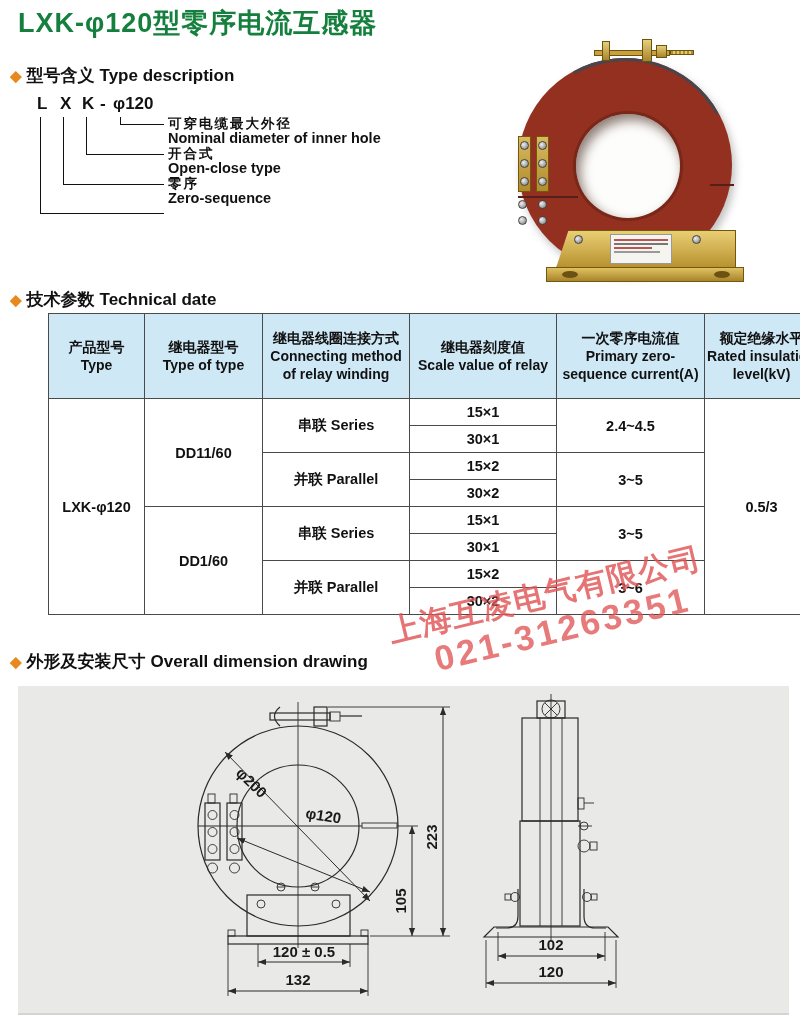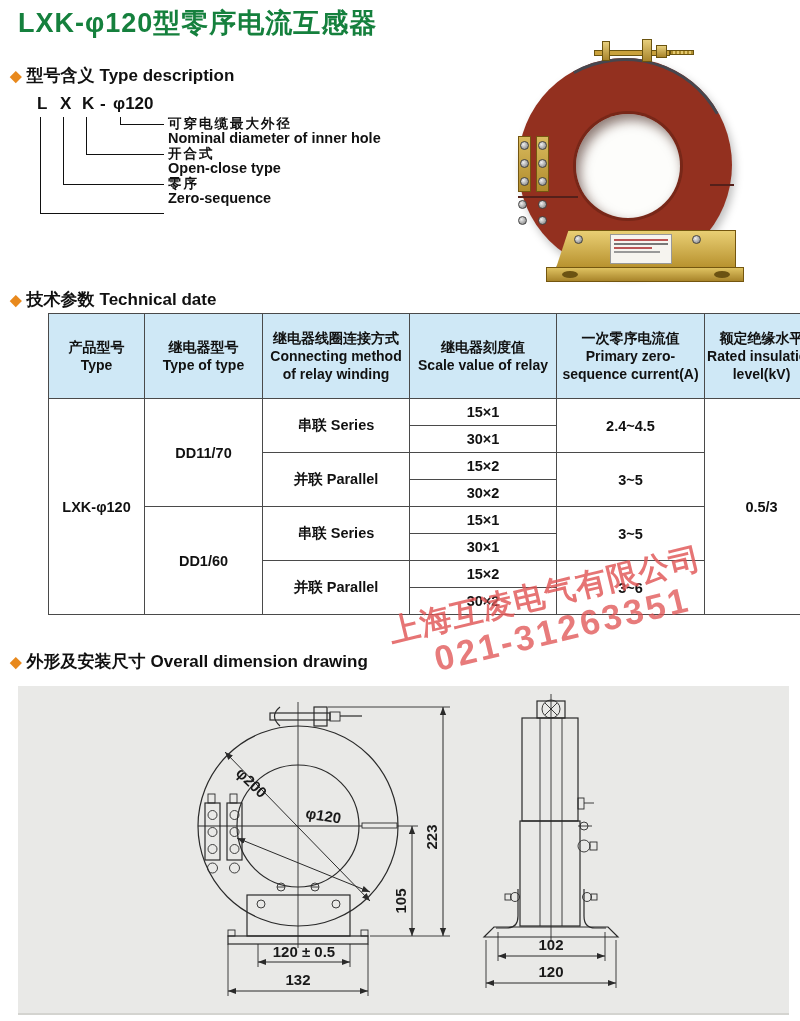--- a/index.html
+++ b/index.html
@@ -180,21 +180,21 @@
             <div class="cn">一次零序电流值</div>
             <div class="en">Primary zero-sequence current(A)</div>
           </th>
       <th>
             <div class="cn">额定绝缘水平</div>
             <div class="en">Rated insulation level(kV)</div>
           </th>
     </tr>
     <tr>
       <td rowspan="8">LXK-φ120</td>
-      <td rowspan="4">DD11/70</td>
+      <td rowspan="4">DD11/60</td>
       <td rowspan="2">串联 Series</td>
       <td>15×1</td>
       <td rowspan="2">2.4~4.5</td>
       <td rowspan="8">0.5/3</td>
     </tr>
     <tr>
       <td>30×1</td>
     </tr>
     <tr>
       <td rowspan="2">并联 Parallel</td>

